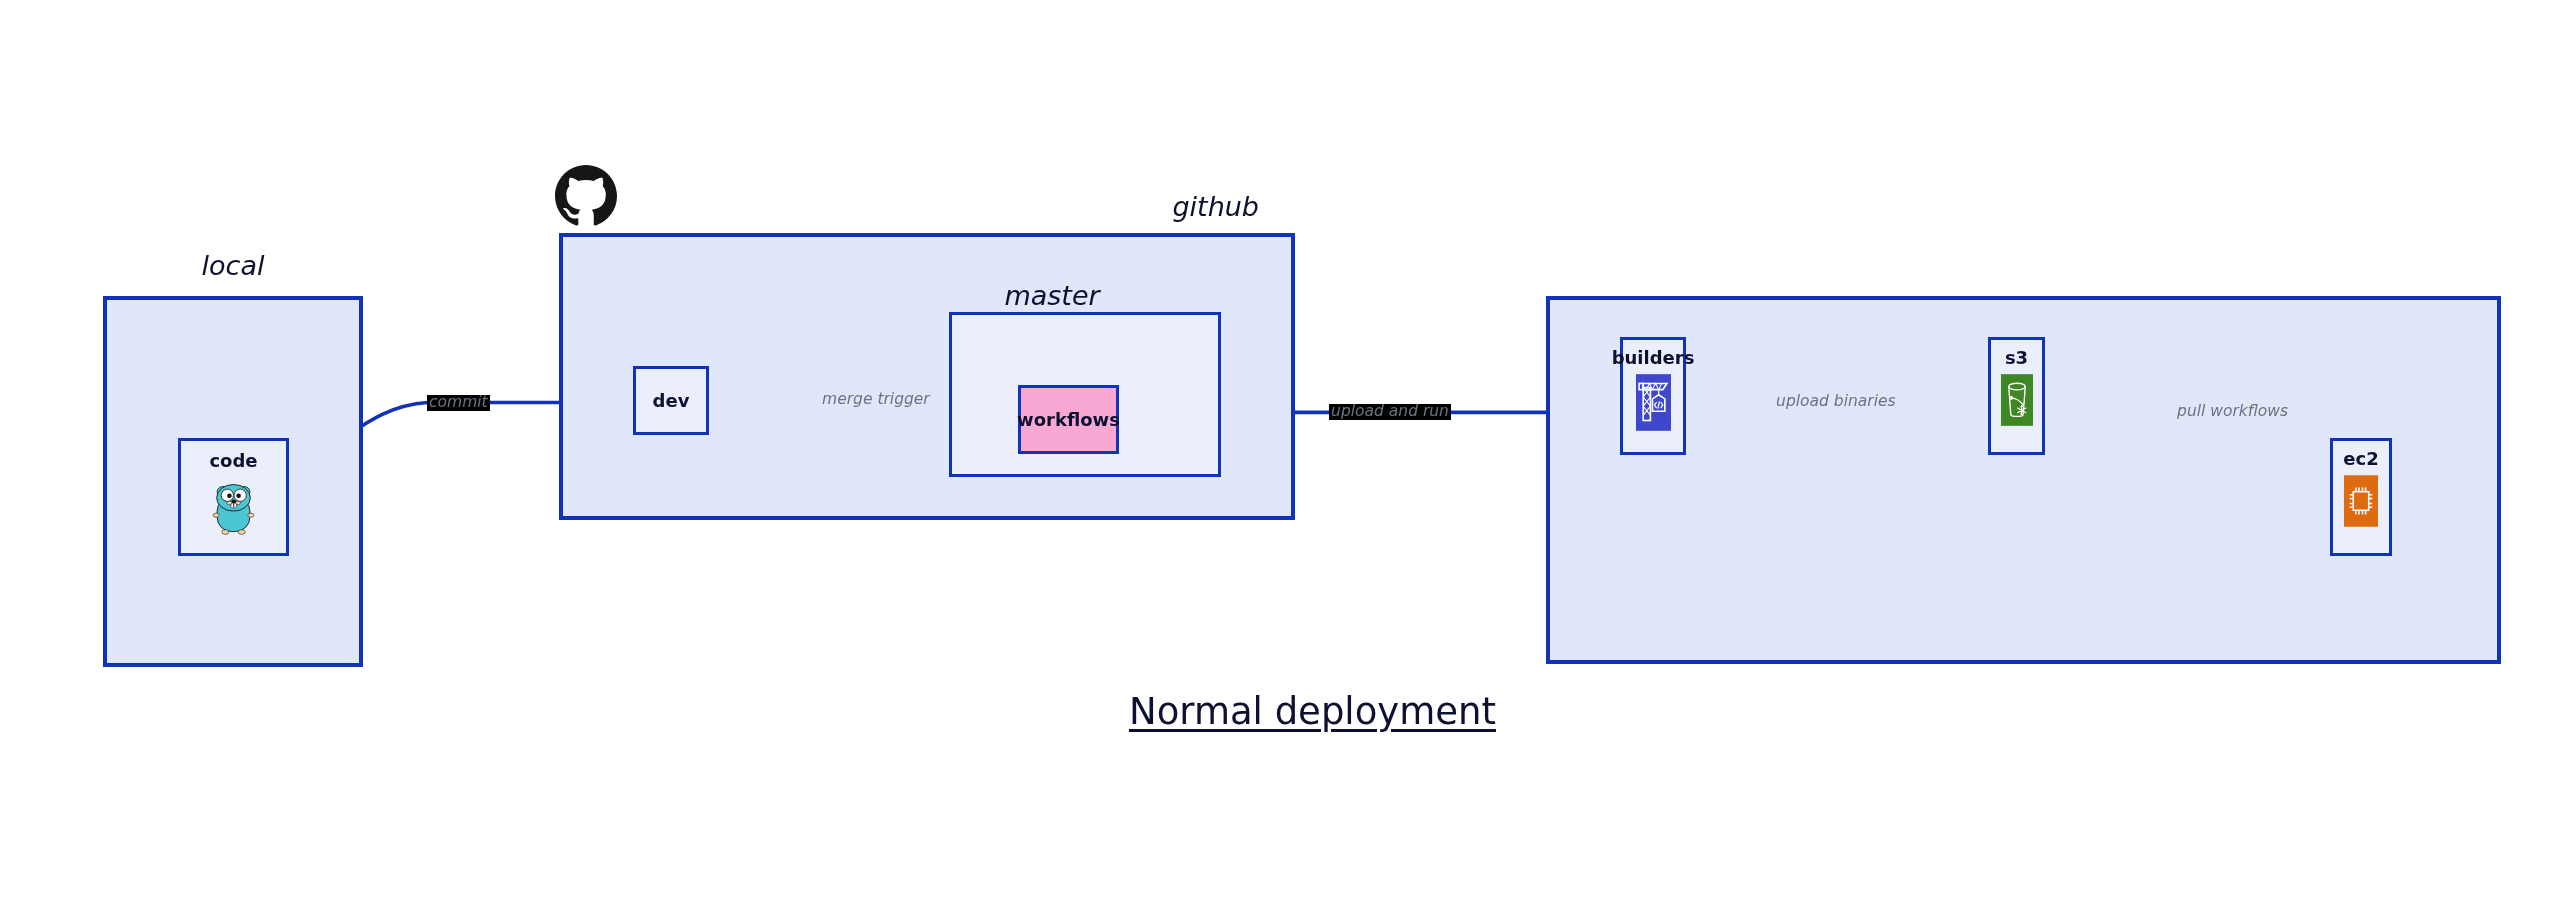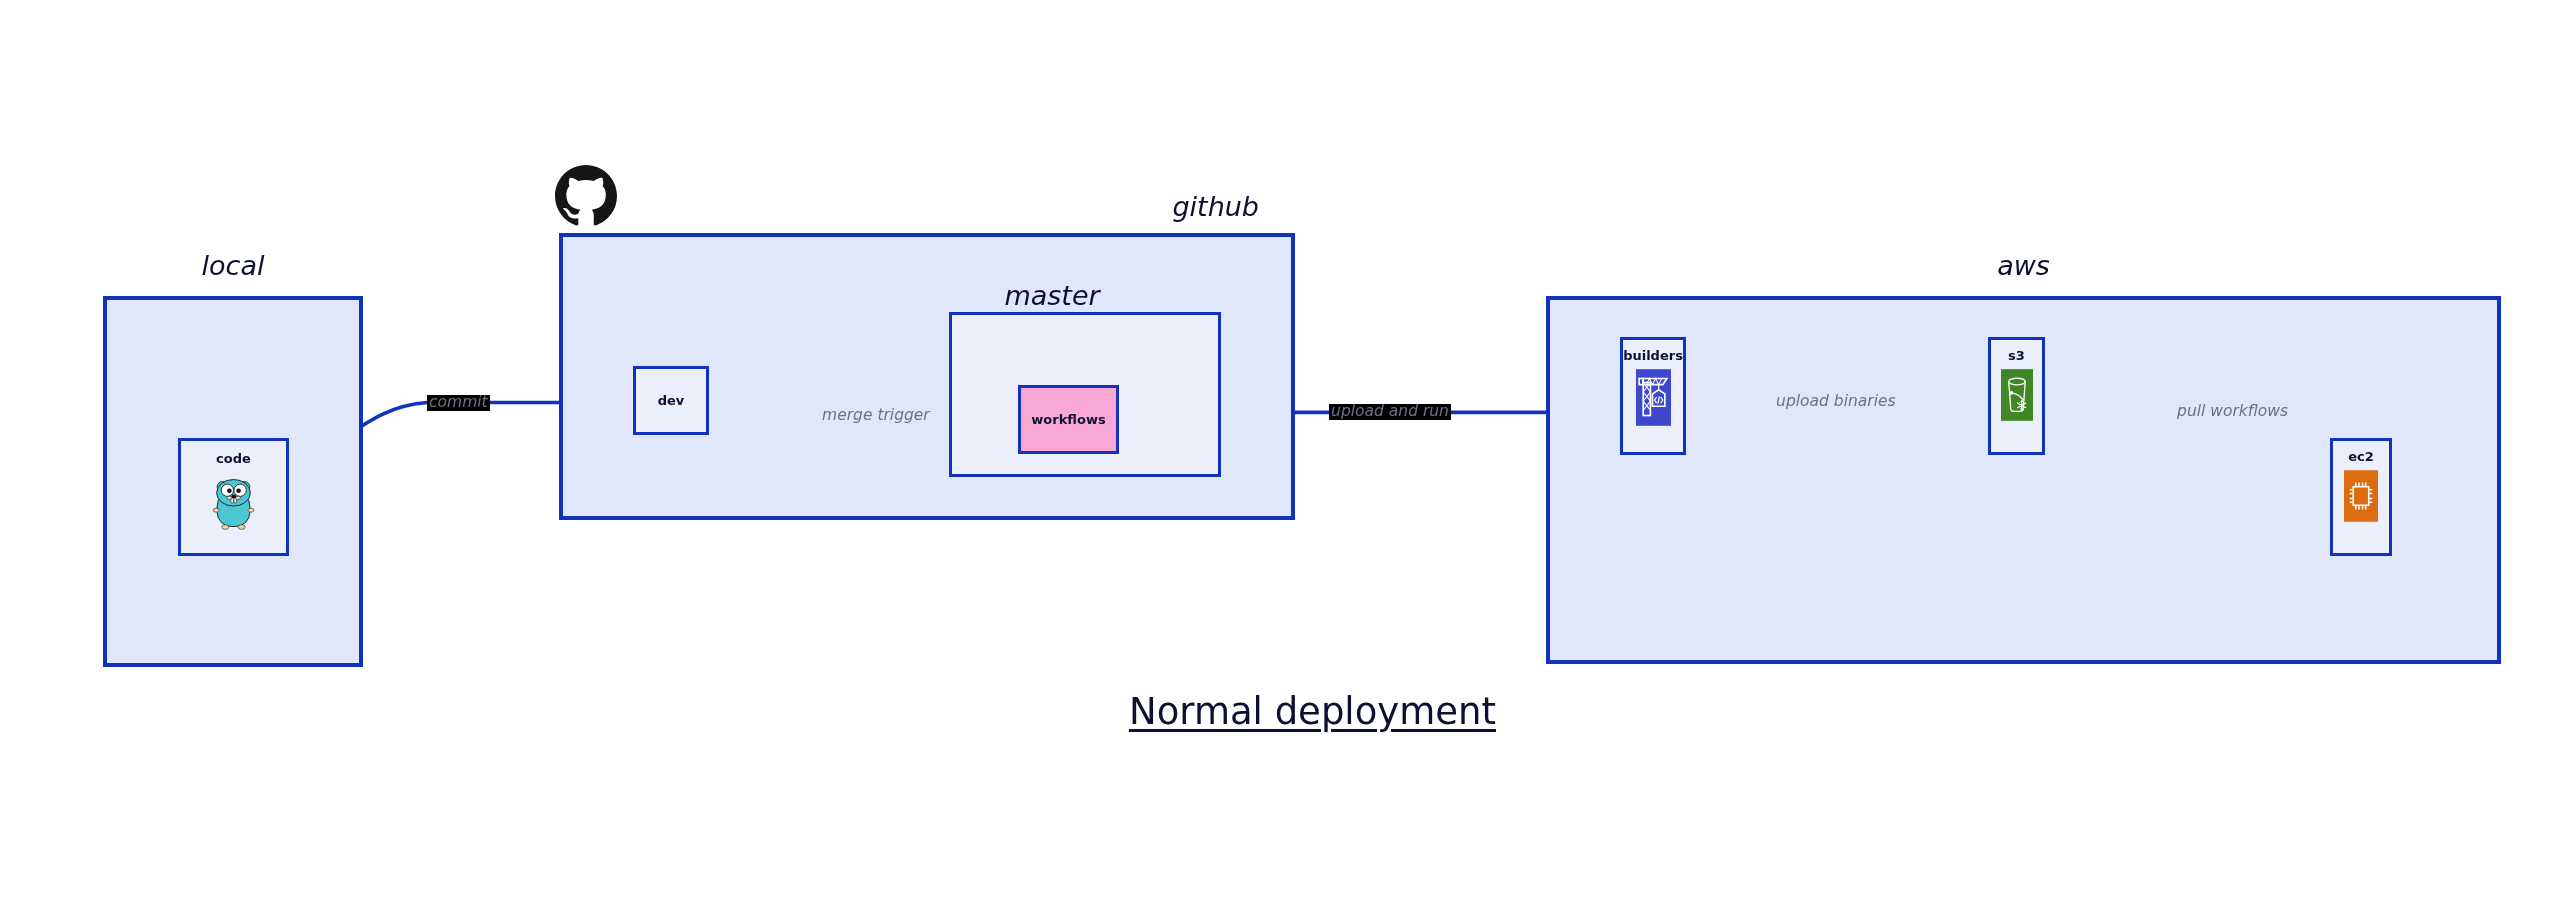--- a/index.html
+++ b/index.html
@@ -35,21 +35,21 @@
 
   
   .node-box {
     background: #eaeffb;
     border: 3.6px solid #1133bb;
     display: flex;
     flex-direction: column;
     align-items: center;
   }
   .node-label {
-    font-size: 13px;
+    font-size: 18px;
     font-weight: 700;
     color: #0d1030;
     white-space: nowrap;
     line-height: 1;
   }
   .node-white { background: #f9a8d4; }
 
   
   .edge-label {
     position: absolute;
@@ -143,32 +143,31 @@
     </svg>
   </span>
 
   <div class="abs group-label" style="left:559px; top:191px; width:736px; text-align:right; padding-right:36px;">github</div>
   <div class="abs group-box" style="left:559px; top:233px; width:736px; height:287px;"></div>
 
   <div class="abs node-box" style="left:633px; top:366px; width:76px; height:69px; justify-content:center;">
     <div class="node-label">dev</div>
   </div>
 
-  <div class="edge-label on-blue" style="left:820px; top:408px;">merge trigger</div>
+  <div class="edge-label on-blue" style="left:820px; top:392px;">merge trigger</div>
 
   <div class="abs group-label" style="left:916px; top:280px; width:272px;">master</div>
   <div class="abs group-box" style="left:949px; top:312px; width:272px; height:165px; background:#eaeffb; border-width:3.6px;"></div>
 
   <div class="abs node-box node-white" style="left:1018px; top:385px; width:101px; height:69px; justify-content:center;">
     <div class="node-label">workflows</div>
   </div>
 
   <div class="edge-label on-white" style="left:1329px; top:404px;">upload and run</div>
 
-  <div class="abs group-label" style="left:1546px; top:250px; width:955px;">aws</div>
   <div class="abs group-box" style="left:1546px; top:296px; width:955px; height:368px;"></div>
 
   <div class="abs node-box" style="left:1620px; top:337px; width:66px; height:118px; padding-top:9.3px;">
     <div class="node-label">builders</div>
     <span class="icon-tile" style="margin-top:7.2px;">
       <svg width="35" height="57" viewBox="0 0 68 110">
         <rect x="0" y="0" width="68" height="110" fill="#3f48cc"></rect>
         <g fill="none" stroke="#ffffff" stroke-width="3.2">
 
           <rect x="14" y="26" width="14" height="64"></rect>

